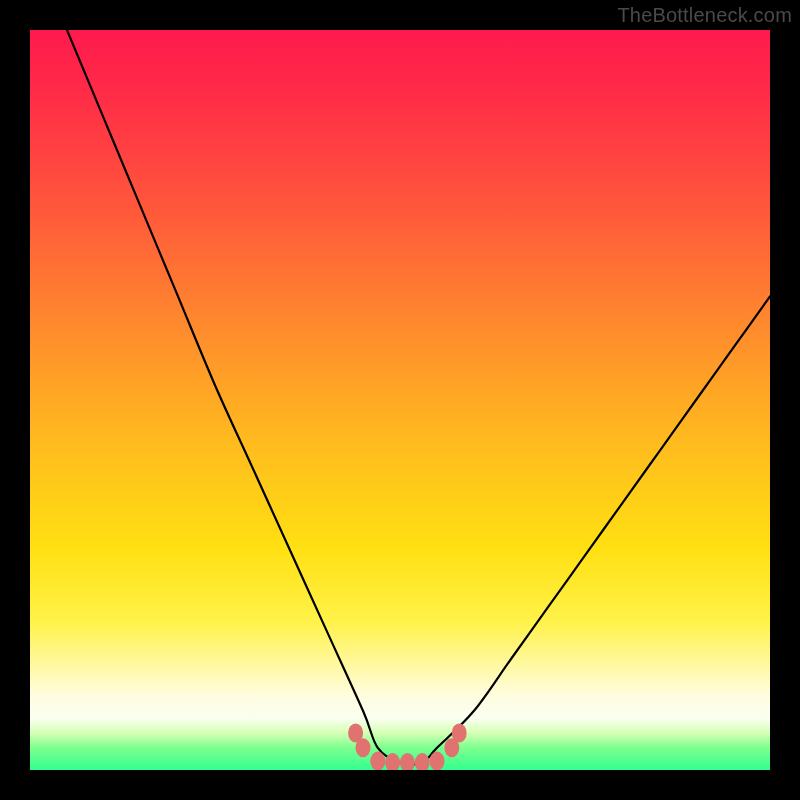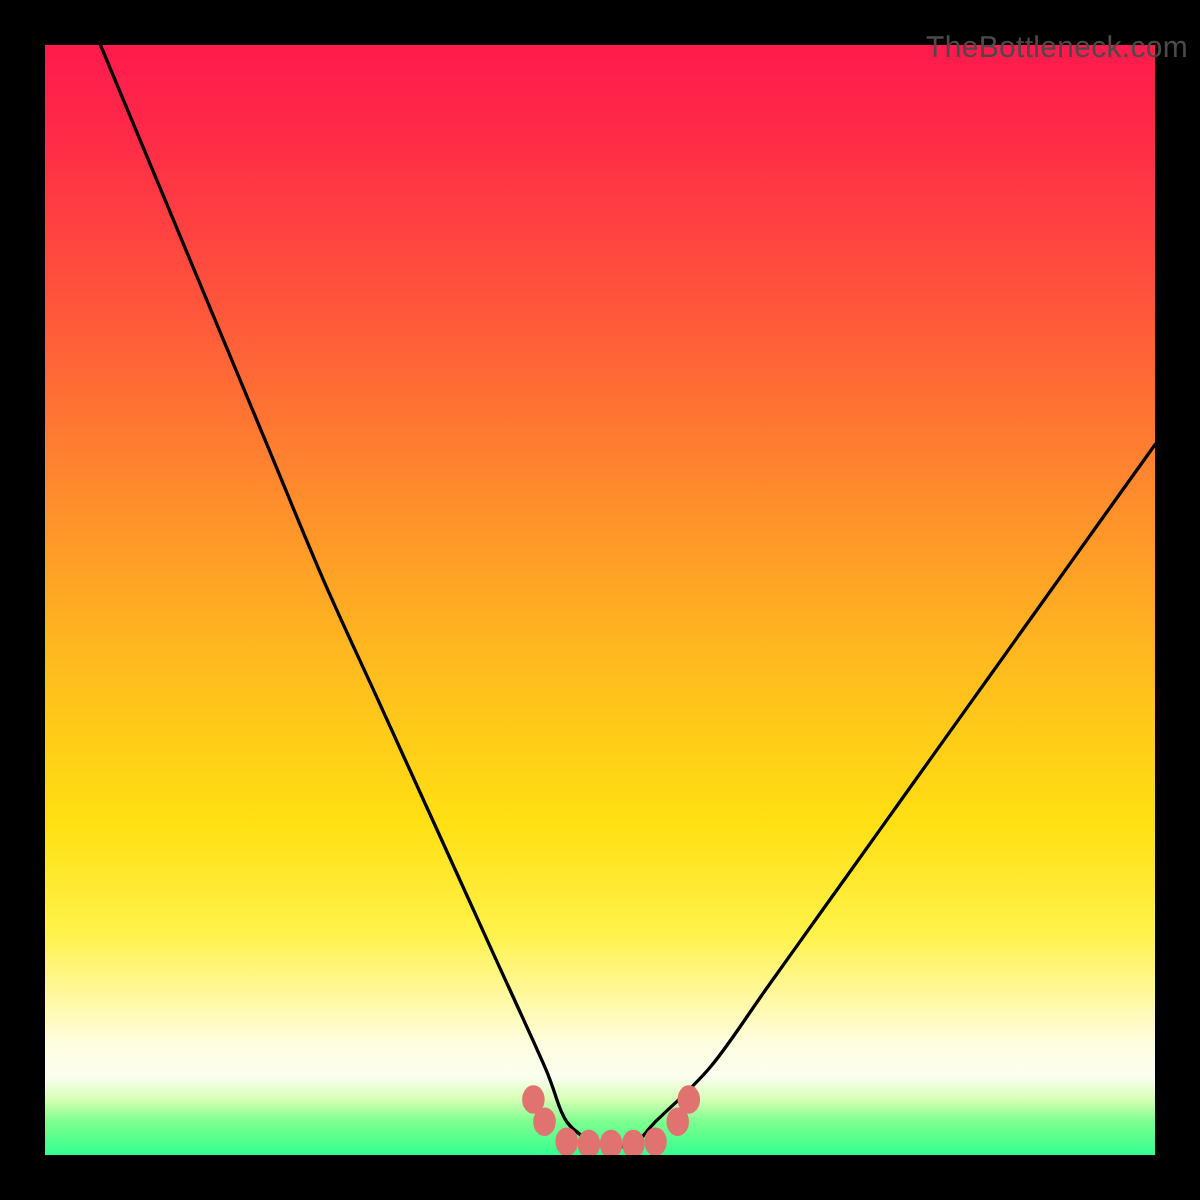--- a/index.html
+++ b/index.html
@@ -43,21 +43,20 @@
   }
   .watermark {
     position: absolute;
     top: 4px;
     right: 8px;
     font-size: 20px;
     font-weight: 500;
     color: #4a4a4a;
     letter-spacing: 0.2px;
     user-select: none;
-    margin-top: 17px;
   }
   svg.curve {
     position: absolute;
     top: 30px;
     left: 30px;
     width: 740px;
     height: 740px;
     pointer-events: none;
   }
 </style>

